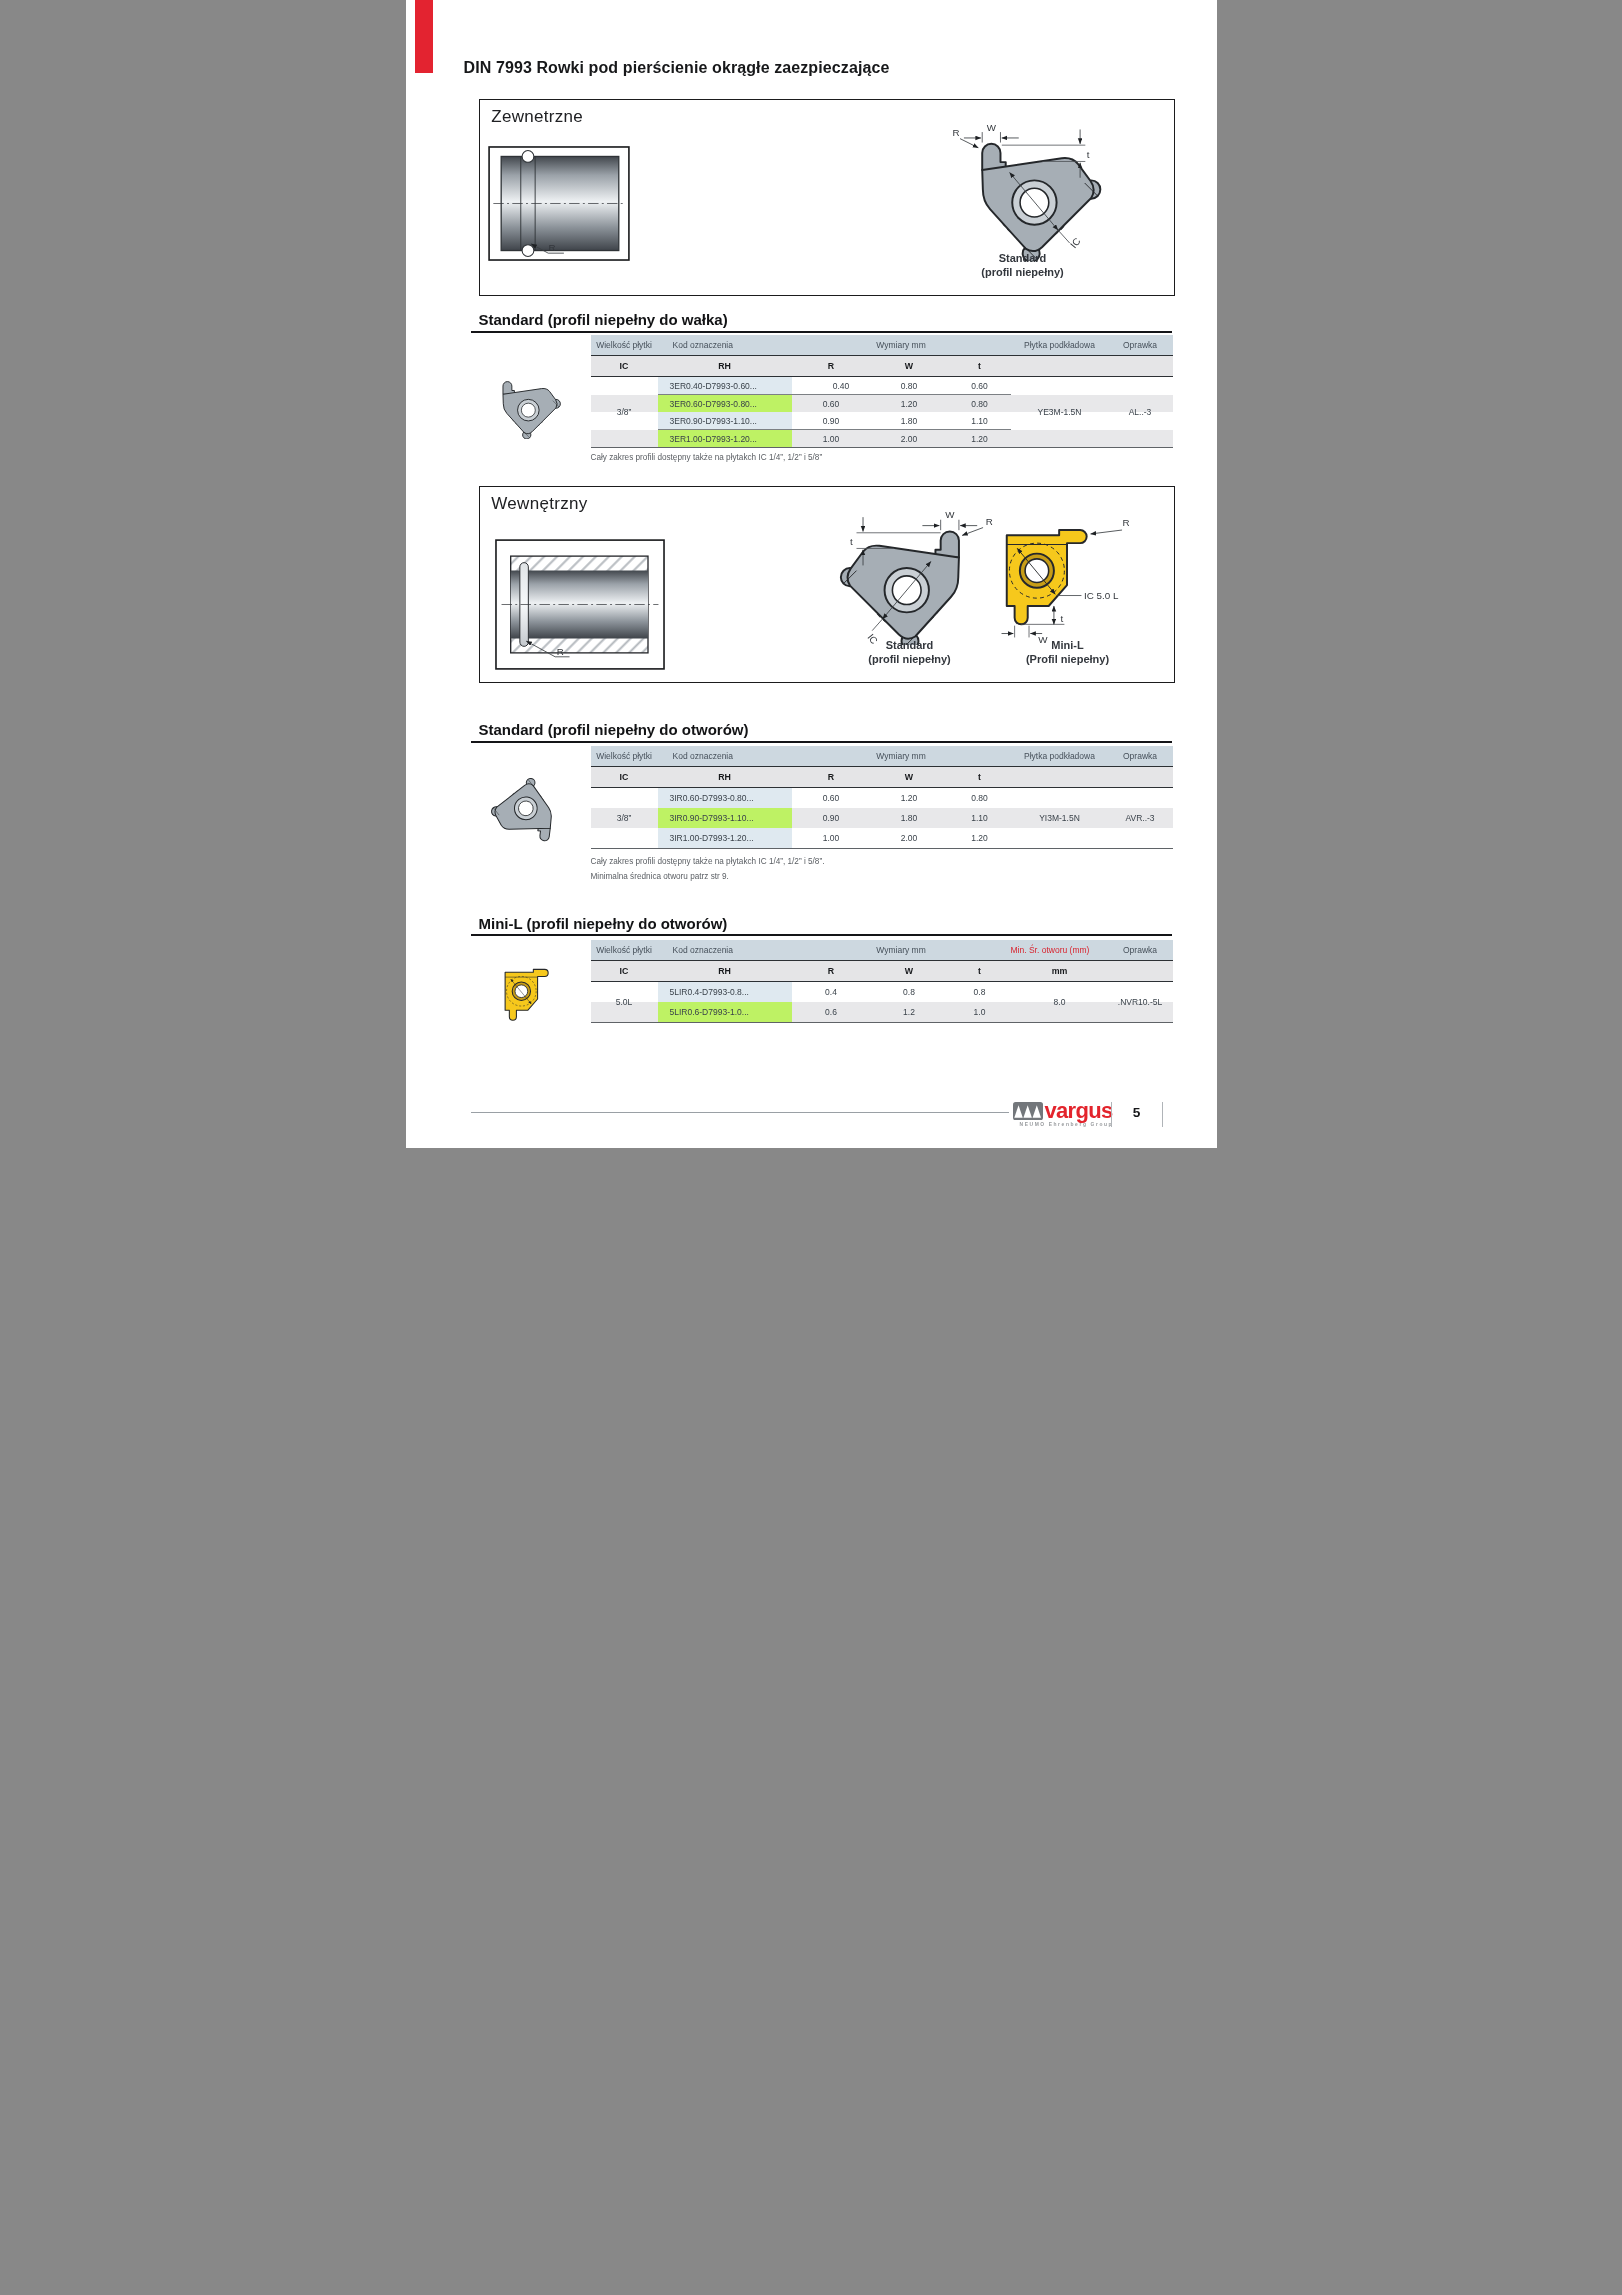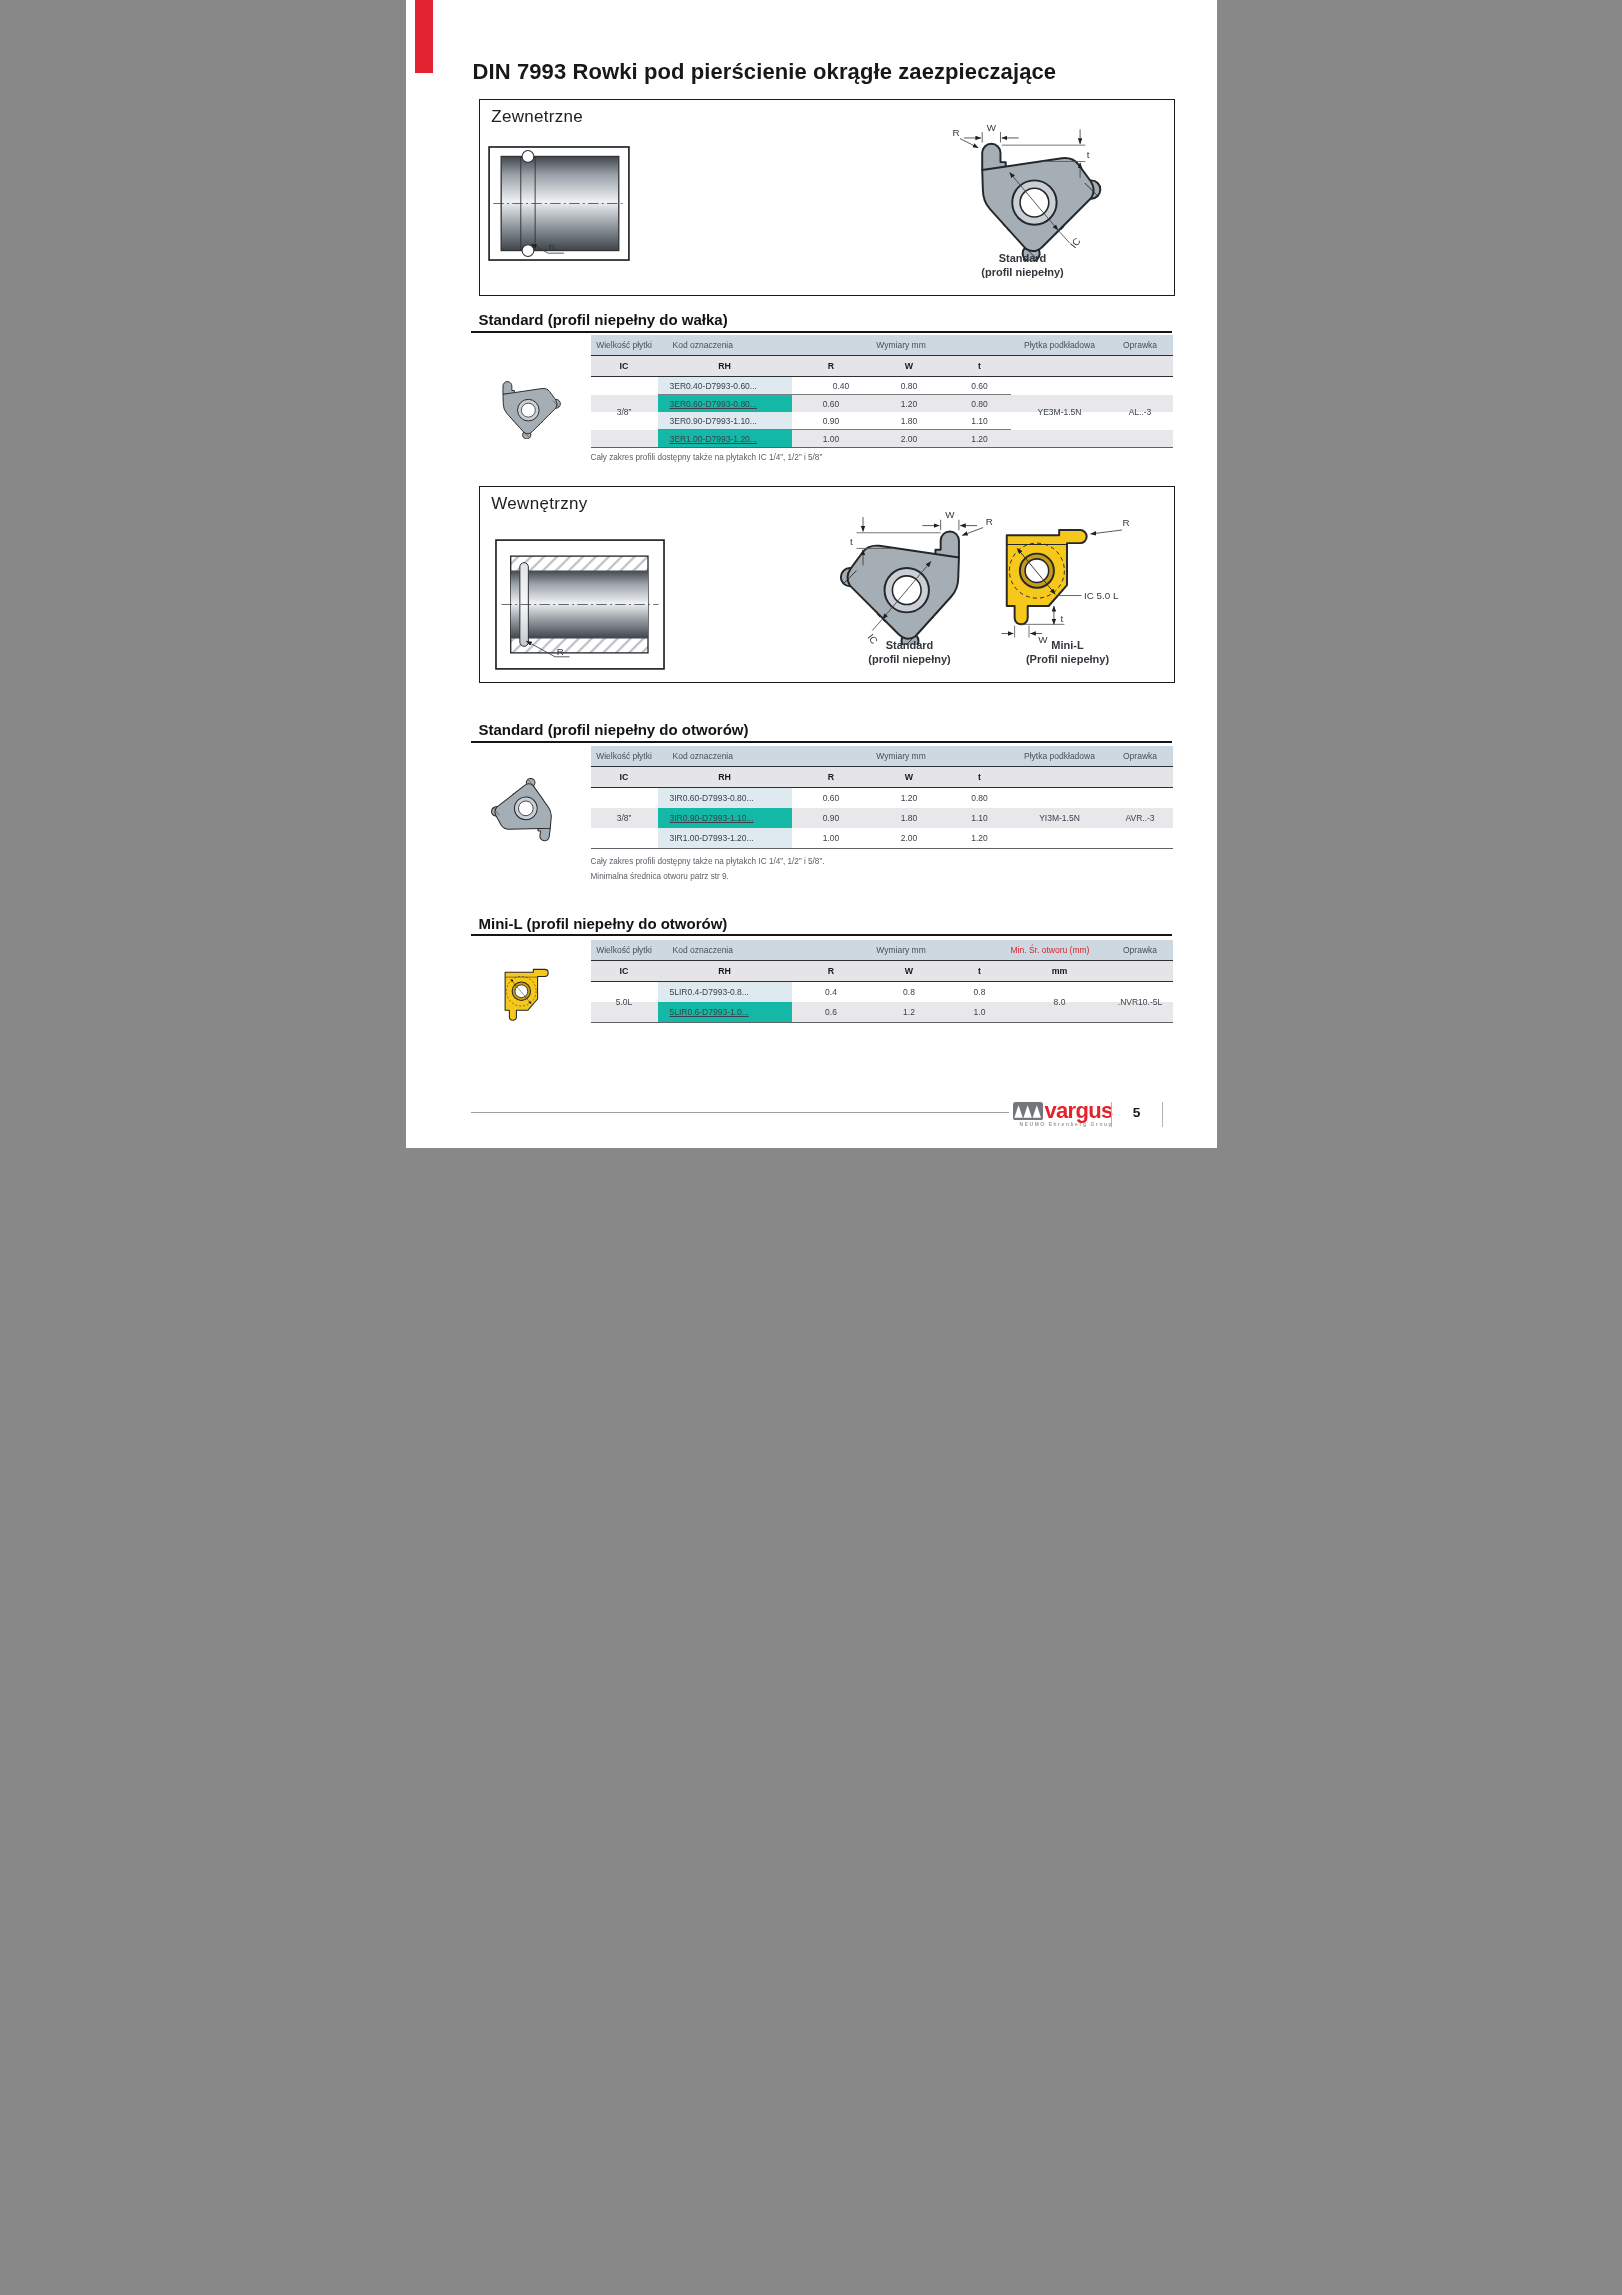--- a/index.html
+++ b/index.html
@@ -1,37 +1,37 @@
 <!DOCTYPE html>
 <html style="font-size:10.5px"><head>
 <meta charset="utf-8">
 <style>
   html,body{margin:0;padding:0;background:#888;}
   .page{position:relative;width:811px;height:1148px;margin:0 auto;background:#ffffff;
         font-family:"Liberation Sans",sans-serif;overflow:hidden;color:#1a1a1a;}
   .abs{position:absolute;}
   .red-bar{left:9.8px;top:0;width:17.7px;height:73px;background:#e32330;}
-  .page-title{left:67px;top:59px;font-size:22px;font-weight:700;letter-spacing:0.1px;color:#17181a;}
+  .page-title{left:58px;top:59px;font-size:16px;font-weight:700;letter-spacing:0.1px;color:#17181a;}
   .frame{border:1.3px solid #1b1b1d;background:#fff;}
   .frame-label{font-size:17px;font-weight:400;color:#202124;letter-spacing:0.3px;}
   .sec-head{font-size:15px;font-weight:700;color:#121315;}
   .sec-rule{height:2px;background:#141518;}
   .tbl{position:absolute;width:582px;}
   .band{position:absolute;left:0;width:582px;}
   .band.head{background:#cdd8e0;}
   .band.sub{background:#e5e5e7;}
   .hlabel{position:absolute;font-size:8.5px;color:#46505a;top:50%;transform:translateY(-50%);white-space:nowrap;}
   .slabel{position:absolute;font-size:8.8px;font-weight:700;color:#17191c;top:50%;transform:translateY(-50%);}
   .ctr{text-align:center;}
   .trow{position:absolute;left:0;width:582px;background:#fff;}
   .trow.alt{background:#e8e8ea;}
   .codecell{position:absolute;left:67px;width:134px;top:0;bottom:0;background:#dfe9f0;
             display:flex;align-items:center;padding-left:12px;box-sizing:border-box;
             font-size:8.5px;color:#3a424a;white-space:nowrap;}
-  .trow.alt .codecell{background:#14b8a6;text-decoration:underline;}
+  .trow.alt .codecell{background:#bef264;}
   .val{position:absolute;top:0;bottom:0;display:flex;align-items:center;justify-content:center;
        font-size:8.5px;color:#3a424a;}
   .span-cell{position:absolute;display:flex;align-items:center;justify-content:center;
              font-size:8.5px;color:#3a424a;text-align:center;}
   .tline{position:absolute;left:0;width:582px;height:1.3px;background:#2c3034;}
   .tline.bot{background:#5f6367;}
   .rsep{position:absolute;left:67px;width:353px;height:0.7px;background:#7c8084;}
   .note{position:absolute;font-size:8.2px;color:#5a5e63;white-space:nowrap;}
   .caption{position:absolute;text-align:center;font-size:11px;font-weight:700;color:#33373d;line-height:1.25;}
   .dimtext{font-size:15px;fill:#33373c;}

